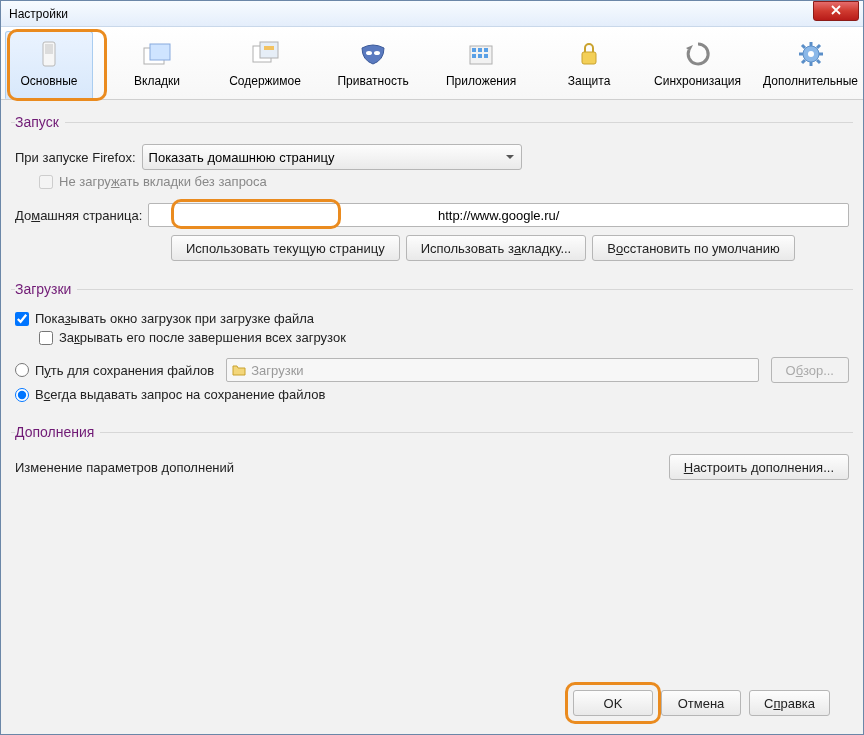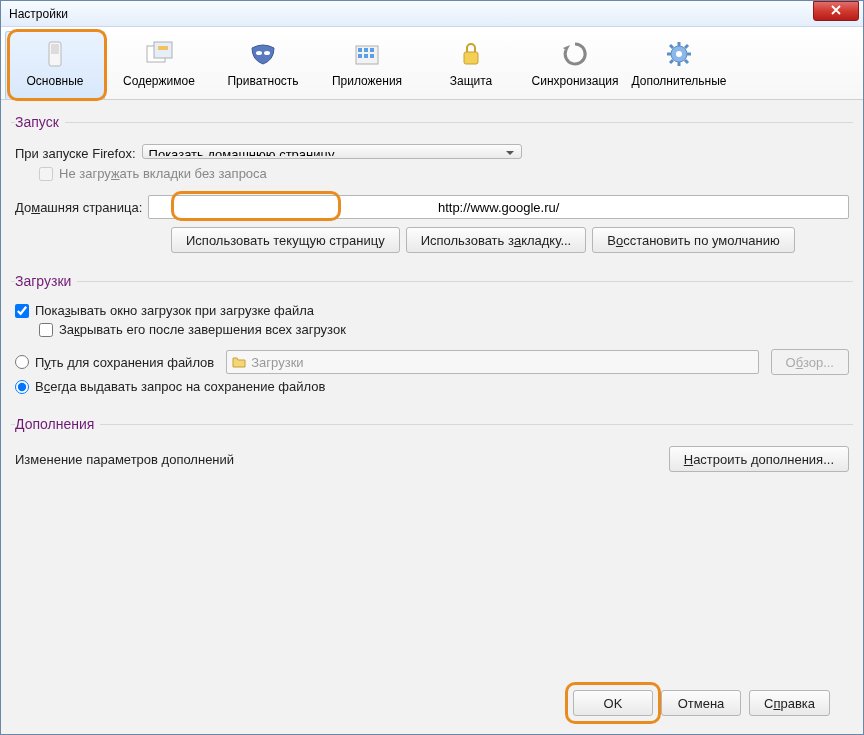--- a/index.html
+++ b/index.html
@@ -36,21 +36,21 @@
     display: flex; align-items: center; justify-content: center;
     margin-top: -6px;
   }
   .close-btn svg { width: 10px; height: 10px; }
 
   .toolbar {
     background: linear-gradient(to bottom, #ffffff, #f7f7f7);
     border-bottom: 1px solid #cfcfcf;
     display: flex;
     padding: 4px 4px 0;
-    gap: 4px;
+    gap: 20px;
     position: relative;
   }
   .toolbtn {
     width: 100px;
     height: 68px;
     display: flex;
     flex-direction: column;
     align-items: center;
     justify-content: flex-start;
     padding-top: 6px;
@@ -94,21 +94,21 @@
     font-size: 14px;
   }
   .row {
     display: flex;
     align-items: center;
     gap: 6px;
     margin: 4px 0;
   }
   .row.indent { margin-left: 24px; }
   select.styled {
-    height: 15px;
+    height: 26px;
     border: 1px solid #b6b6b6;
     border-radius: 3px;
     background: linear-gradient(to bottom, #fdfdfd, #eaeaea);
     padding: 2px 22px 2px 6px;
     font: inherit;
     appearance: none;
     -webkit-appearance: none;
     position: relative;
   }
   .select-wrap { position: relative; display: inline-block; }
@@ -191,20 +191,29 @@
     <div class="highlight-orange" style="left:6px; top:2px; width:100px; height:72px;"></div>
 
     <div class="toolbtn active">
       <span class="icon">
         <svg width="28" height="28">
             <rect x="8" y="2" width="12" height="24" rx="2" fill="#f6f6f6" stroke="#b8b8b8"></rect>
             <rect x="10" y="4" width="8" height="10" fill="#dcdcdc"></rect>
           </svg>
       </span>
       <span class="label">Основные</span>
+    </div>
+    <div class="toolbtn">
+      <span class="icon">
+        <svg width="30" height="28">
+            <rect x="2" y="8" width="20" height="16" fill="#fff" stroke="#b0b0b0"></rect>
+            <rect x="8" y="4" width="20" height="16" fill="#cfe4ff" stroke="#88aadd"></rect>
+          </svg>
+      </span>
+      <span class="label">Вкладки</span>
     </div>
     <div class="toolbtn">
       <span class="icon">
         <svg width="30" height="28">
             <rect x="3" y="6" width="18" height="16" fill="#fff" stroke="#b0b0b0"></rect>
             <rect x="10" y="2" width="18" height="16" fill="#e6eef7" stroke="#b0b0b0"></rect>
             <rect x="14" y="6" width="10" height="4" fill="#f2c261"></rect>
           </svg>
       </span>
       <span class="label">Содержимое</span>

